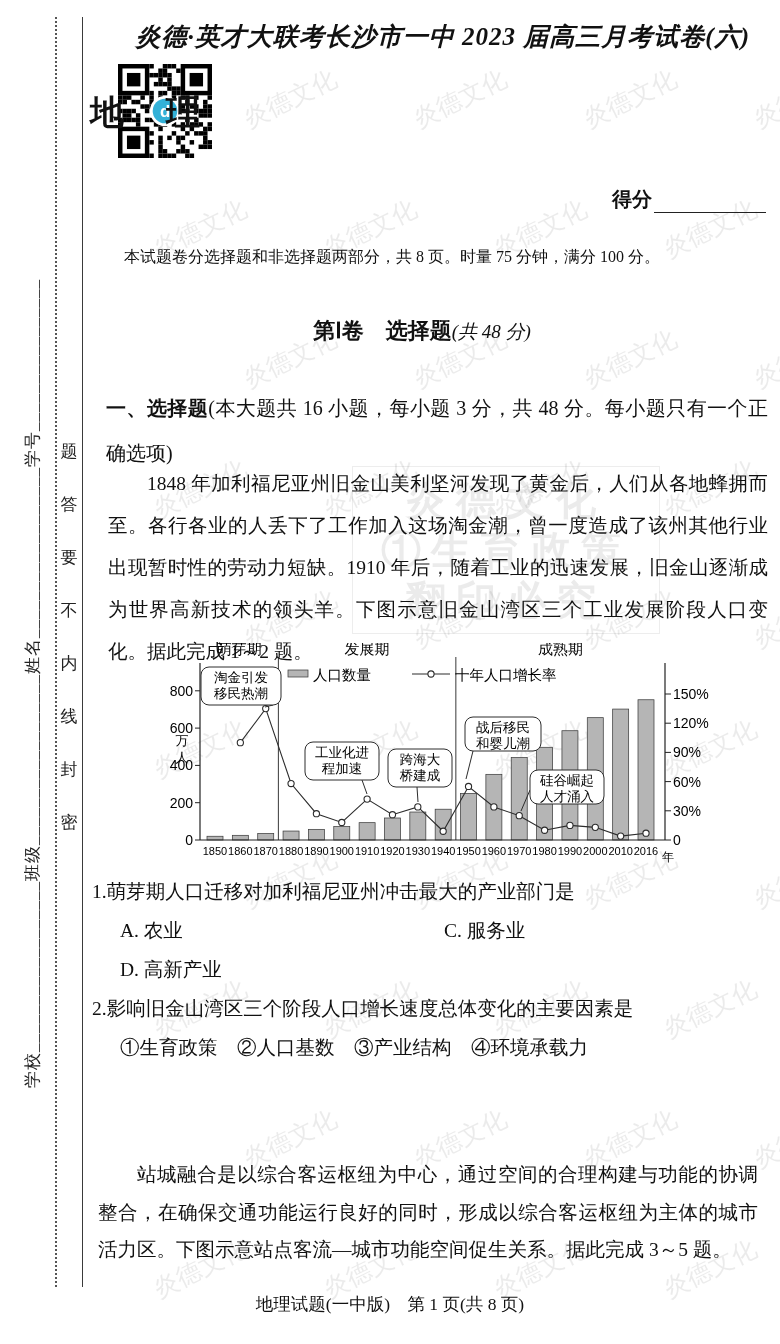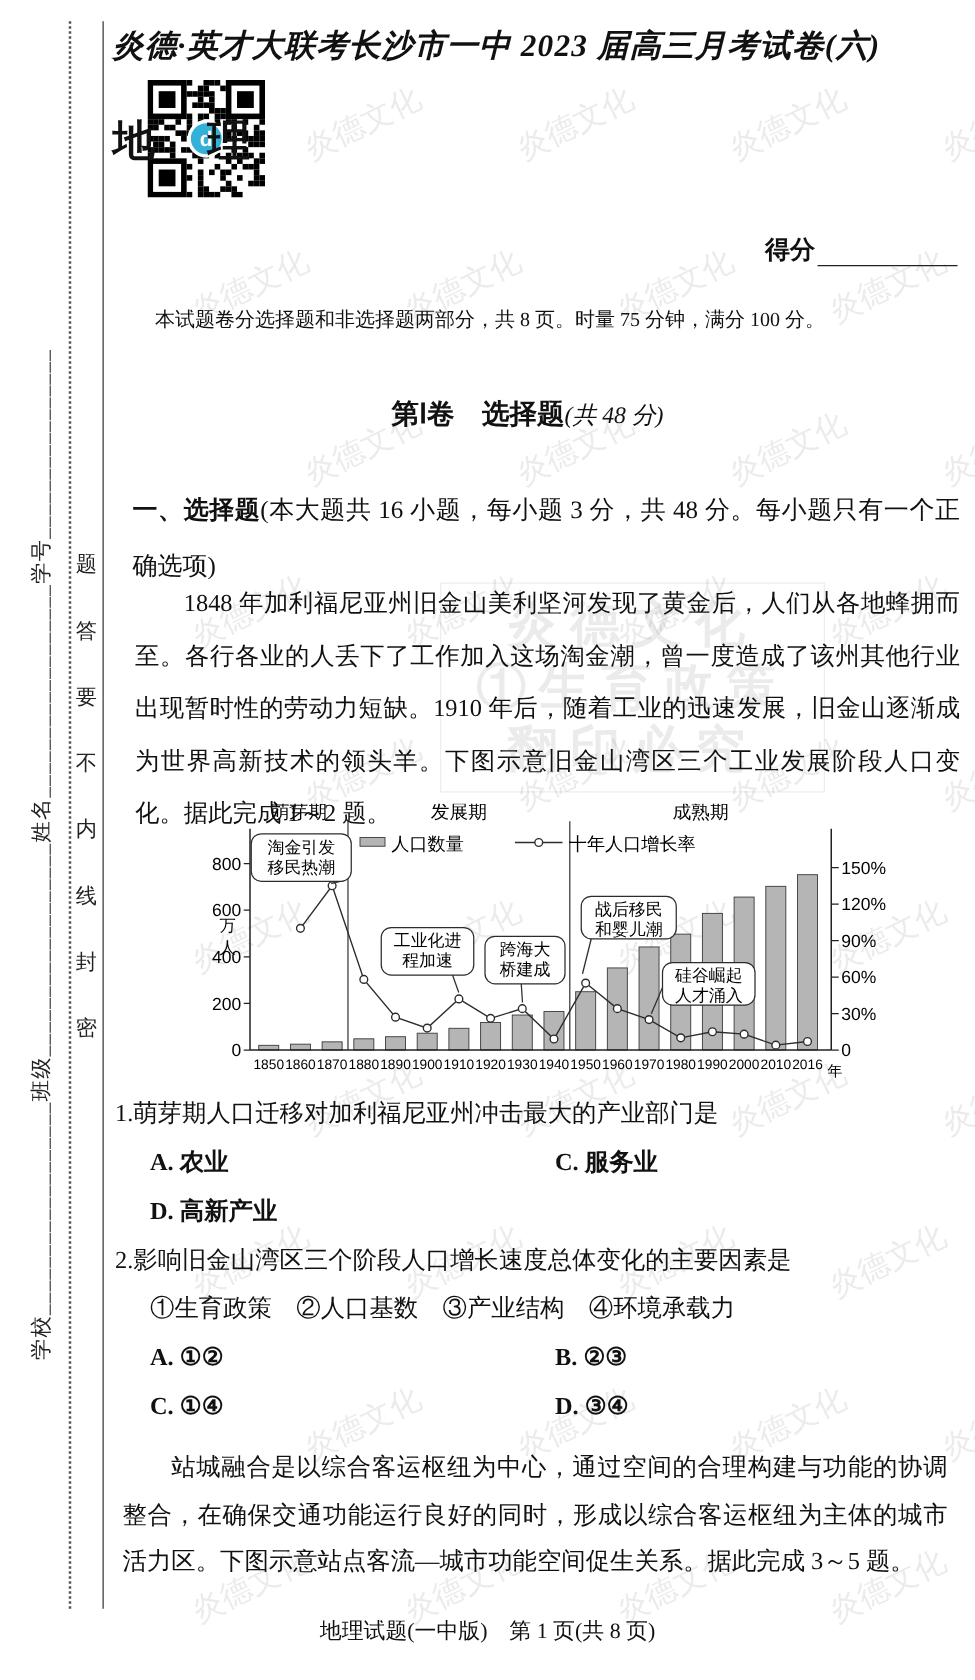--- a/index.html
+++ b/index.html
@@ -17,21 +17,21 @@
   .dotted-line{position:absolute;left:55px;top:17px;height:1270px;width:0;
       border-left:2px dotted #555;z-index:1;}
   .solid-line{position:absolute;left:82px;top:17px;height:1270px;width:0;
       border-left:1.5px solid #3a3a3a;z-index:1;}
   .seal-text{position:absolute;left:59px;top:440px;width:20px;z-index:1;
       display:flex;flex-direction:column;gap:30px;font-size:17px;color:#222;text-align:center;}
   .fields-line{position:absolute;left:21px;top:1088px;z-index:1;white-space:nowrap;
       transform-origin:0 0;transform:rotate(-90deg);font-size:17px;letter-spacing:1px;color:#222;}
   
   .content{position:absolute;inset:0;z-index:1;}
-  .exam-title{position:absolute;top:20px;left:90px;width:660px;text-align:left;
+  .exam-title{position:absolute;top:20px;left:90px;width:660px;text-align:right;
       font-size:25px;font-weight:900;font-style:italic;letter-spacing:1px;}
   .qr{position:absolute;left:118px;top:64px;width:94px;height:94px;}
   .subject{position:absolute;top:90px;left:90px;width:660px;
       font-size:34px;font-weight:bold;letter-spacing:4px;}
   .score-row{position:absolute;top:186px;left:612px;font-size:20px;font-weight:bold;}
   .score-line{display:inline-block;width:112px;height:20px;border-bottom:1.5px solid #222;
       vertical-align:bottom;margin-left:2px;}
   .intro{position:absolute;top:228px;left:92px;width:660px;font-size:16px;line-height:57px;
       text-indent:2em;text-align:justify;margin:0;}
   .part-heading{position:absolute;top:316px;left:92px;width:660px;text-align:center;font-size:22px;}
@@ -40,21 +40,21 @@
   .bigq{position:absolute;top:372px;left:92px;width:662px;font-size:20px;line-height:45px;
       text-align:justify;margin:14px;}
   .bigq .lbl{font-weight:bold;}
   .passage1{position:absolute;top:447px;left:92px;width:660px;font-size:19.5px;line-height:42px;
       text-indent:2em;text-align:justify;margin:16px;}
   .chart{position:absolute;top:643px;left:160px;width:600px;height:228px;margin:0;}
   .chart svg{width:100%;height:100%;}
   .questions{position:absolute;top:872px;left:92px;width:660px;font-size:19.5px;}
   .stem{line-height:39px;}
   .subs{line-height:39px;padding-left:28px;}
-  .opts{display:grid;grid-template-columns:324px auto;padding-left:28px;font-weight:bold;}
+  .opts{display:grid;grid-template-columns:324px auto;padding-left:28px;}
   .opts span{line-height:39px;}
   .passage2{position:absolute;top:1150px;left:92px;width:660px;font-size:19.5px;line-height:37.5px;
       text-indent:2em;text-align:justify;margin:6px;}
   .footer{position:absolute;top:1292px;left:0;width:780px;text-align:center;font-size:17.5px;z-index:1;}
 </style>
 </head>
 <body>
 
 <div class="page">
 
@@ -424,26 +424,20 @@
         <div class="stem"><span>1.</span><span>萌芽期人口迁移对加利福尼亚州冲击最大的产业部门是</span></div>
         <div class="opts">
           <span>A. 农业</span>
           <span>C. 服务业</span>
           <span>D. 高新产业</span>
         </div>
       </div>
       <div>
         <div class="stem"><span>2.</span><span>影响旧金山湾区三个阶段人口增长速度总体变化的主要因素是</span></div>
         <div class="subs">①生育政策　②人口基数　③产业结构　④环境承载力</div>
-        <div class="opts">
-          <span>A. ①②</span>
-          <span>B. ②③</span>
-          <span>C. ①④</span>
-          <span>D. ③④</span>
-        </div>
       </div>
     </div>
 
     <p class="passage2">站城融合是以综合客运枢纽为中心，通过空间的合理构建与功能的协调整合，在确保交通功能运行良好的同时，形成以综合客运枢纽为主体的城市活力区。下图示意站点客流—城市功能空间促生关系。据此完成 3～5 题。</p>
 
   </main>
 
   <footer class="footer">地理试题(一中版)　第 1 页(共 8 页)</footer>
 </div>
 

